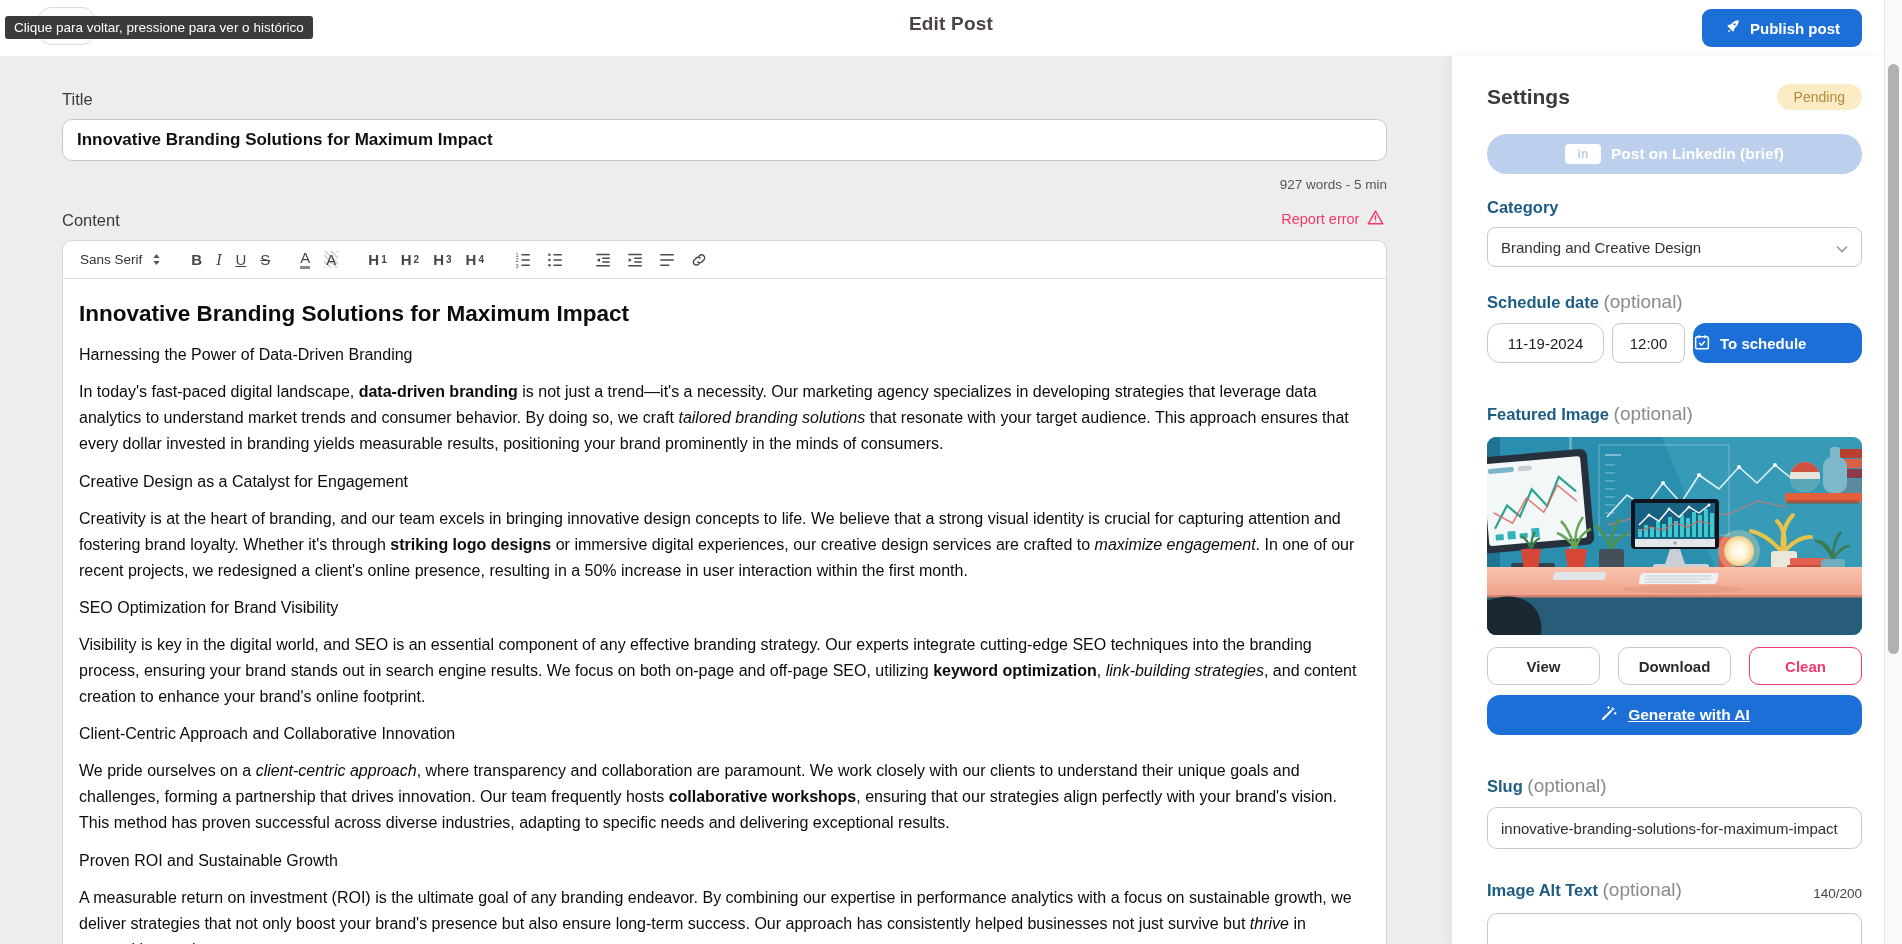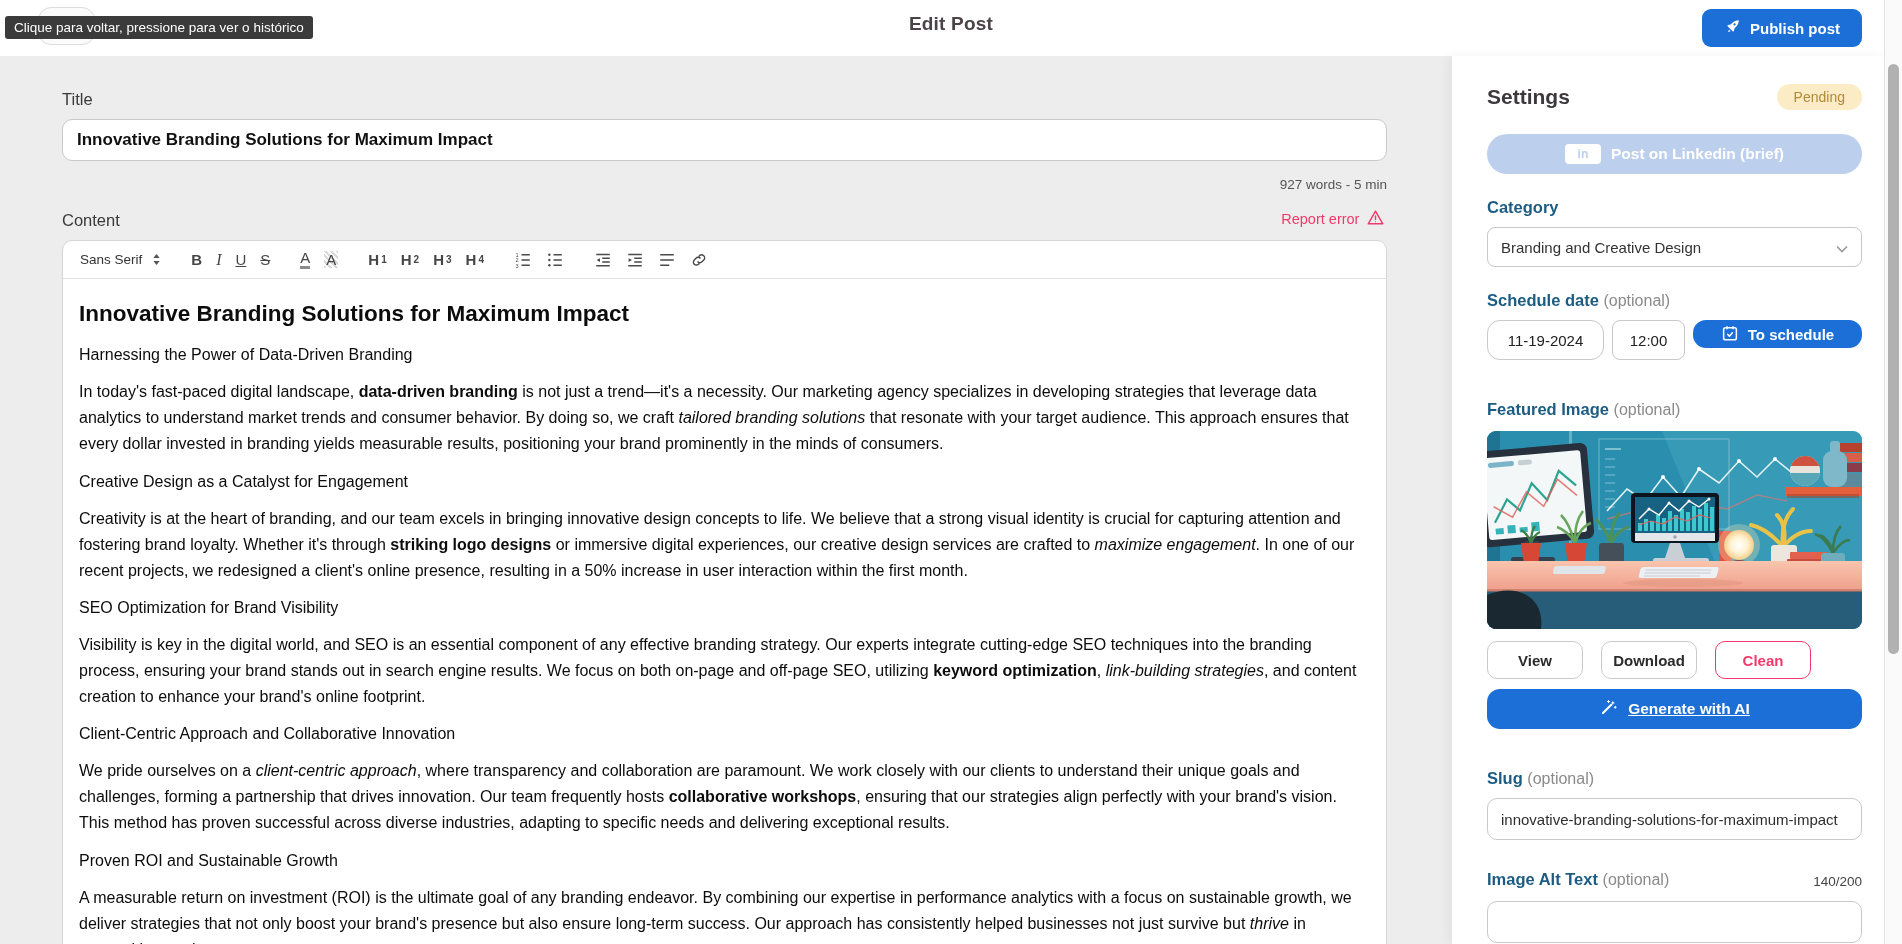--- a/index.html
+++ b/index.html
@@ -62,34 +62,34 @@
   .side-head { display:flex; align-items:center; justify-content:space-between; }
   .side-title { font-size:21px; font-weight:800; color:#3d383c; }
   .badge { background:var(--pending-bg,#fcecc6); color:var(--pending-text,#b0893a); font-size:14px;
     padding:5px 17px; border-radius:15px; }
   .linkedin-btn { margin-top:24px; width:375px; height:40px; border:0; border-radius:20px;
     background:var(--accent-muted,#bccfec); color:#fff; font-weight:700; font-size:15.5px;
     display:flex; align-items:center; justify-content:center; gap:10px; cursor:pointer; font-family:inherit; }
   .li-icon { width:36px; height:20px; background:#fff; border-radius:4px; display:flex;
     align-items:center; justify-content:center; font-size:12px; font-weight:800; color:var(--accent-muted,#bccfec); }
   .side-label { margin-top:24px; font-size:16.5px; font-weight:700; color:var(--label,#1d5c82); }
-  .opt { font-weight:400; color:#8a8a8a; font-size:16px; }
+  .opt { font-weight:400; color:#8a8a8a; font-size:19px; }
   .select { margin-top:10px; width:375px; height:40px; border:1px solid #c9c9c9; border-radius:8px;
     background:#fff; display:flex; align-items:center; justify-content:space-between; padding:0 13px;
     font-size:15px; color:#333; cursor:pointer; }
   .sched-row { margin-top:10px; display:flex; gap:8px; width:375px; }
   .date-input, .time-input { height:40px; border:1px solid #c9c9c9; border-radius:13px; background:#fff;
     text-align:center; font:400 15px "Liberation Sans","DejaVu Sans",sans-serif; color:#222; }
   .date-input { width:117px; } .time-input { width:73px;border-radius:8px; }
-  .schedule-btn { flex:1; height:28px; border:0; border-radius:13px; background:var(--accent,#1b6fd6);
-    color:#fff; font-weight:700; font-size:15px; display:flex; align-items:center; justify-content:center;
+  .schedule-btn { flex:1; height:40px; border:0; border-radius:13px; background:var(--accent,#1b6fd6);
+    color:#fff; font-weight:700; font-size:15px; display:flex; align-items:center; 
     gap:9px; cursor:pointer; font-family:inherit; }
   .featured-label { margin-top:40px; }
   .img-wrap { margin-top:12px; width:375px; height:198px; border-radius:9px; overflow:hidden; }
-  .img-btns { margin-top:12px; display:flex; gap:18px; width:324px; }
+  .img-btns { margin-top:12px; display:flex; gap:18px; width:375px; }
   .img-btns button { flex:1; height:38px; background:#fff; border:1px solid #c9c9c9; border-radius:10px;
     font:700 15px "Liberation Sans","DejaVu Sans",sans-serif; color:#2b2b2b; cursor:pointer; }
   .img-btns .clean-btn { border-color:var(--error,#f03a6a); color:var(--error,#f03a6a); }
   .generate-btn { margin-top:10px; width:375px; height:40px; border:0; border-radius:13px;
     background:var(--accent,#1b6fd6); color:#fff; font-weight:700; font-size:15.5px; display:flex;
     align-items:center; justify-content:center; gap:10px; cursor:pointer; font-family:inherit;text-decoration:underline; }
   .slug-label { margin-top:40px; }
   .slug-input { margin-top:10px; width:375px; height:42px; border:1px solid #c9c9c9; border-radius:10px;
     padding:0 13px; font:400 15px "Liberation Sans","DejaVu Sans",sans-serif; color:#2e2e2e; }
   .alt-row { margin-top:30px; display:flex; align-items:flex-end; justify-content:space-between; width:375px; }

